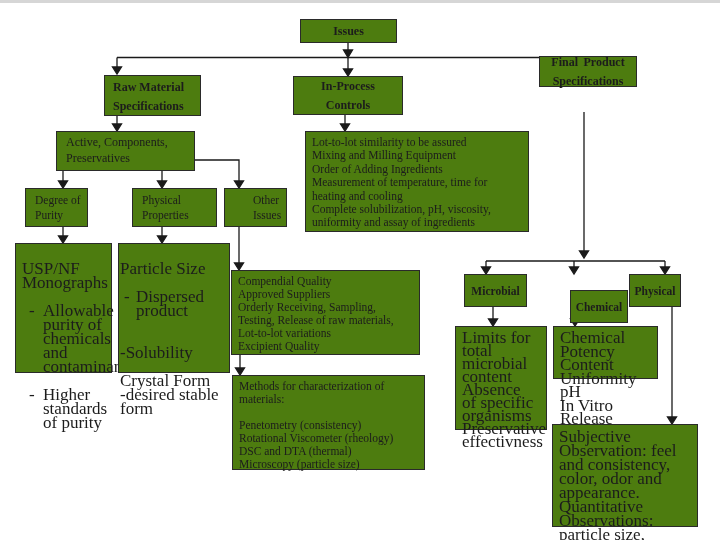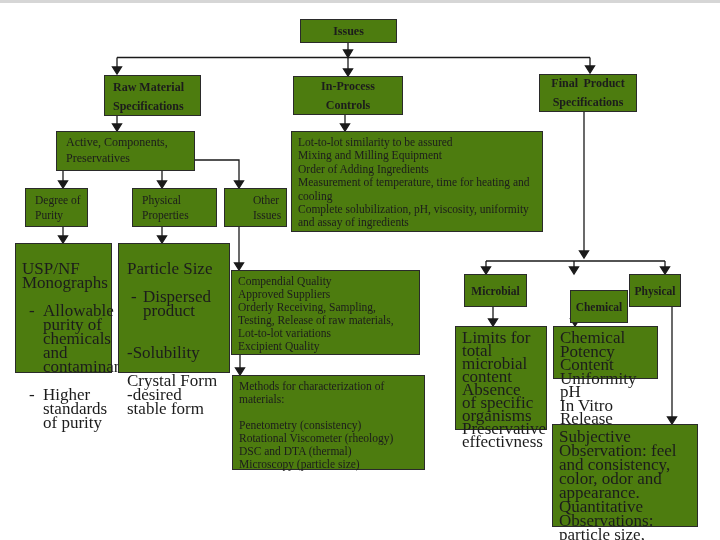--- a/index.html
+++ b/index.html
@@ -95,21 +95,21 @@
   </svg>
 
   <div class="node hdr" style="left:300px;top:19px;width:97px;height:24px;">Issues</div>
 
   <div class="node hdr-left" style="left:80px;top:75px;width:97px;height:41px;">Raw Material
 Specifications</div>
 
   <div class="node hdr" style="left:293px;top:76px;width:110px;height:39px;line-height:19px;">In-Process
 Controls</div>
 
-  <div class="node hdr ws" style="left:539px;top:74px;width:98px;height:38px;line-height:19px;">Final Product
+  <div class="node hdr ws" style="left:539px;top:56px;width:98px;height:31px;line-height:19px;">Final Product
 Specifications</div>
 
   <div class="node lbl" style="left:56px;top:131px;width:139px;height:40px;font-size:12px;line-height:16px;padding-top:2px;">Active, Components,
 Preservatives</div>
 
   <div class="node lbl" style="left:25px;top:188px;width:63px;height:39px;">Degree of
 Purity</div>
 
   <div class="node lbl" style="left:132px;top:188px;width:85px;height:39px;">Physical
 Properties</div>
@@ -123,34 +123,34 @@
     <div class="bullet">
       <span class="dash">-</span>
       <span class="btxt">Allowable purity of chemicals and contaminants.</span>
     </div>
     <div class="bullet">
       <span class="dash">-</span>
       <span class="btxt">Higher standards of purity</span>
     </div>
   </div>
 
-  <div class="node body lh14" style="left:118px;top:243px;width:112px;height:130px;padding-left:8px;">
+  <div class="node body lh14" style="left:118px;top:243px;width:112px;height:130px;padding-left:1px;">
     <div>Particle Size</div>
     <div class="bullet">
       <span class="dash" style="width:12px;padding-left:4px;">-</span>
       <span class="btxt">Dispersed product</span>
     </div>
     <div>
 -Solubility
 
 Crystal Form
 -desired stable form</div>
   </div>
 
-  <div class="node body" style="left:291px;top:131px;width:252px;height:101px;font-size:11.5px;line-height:13.4px;">Lot-to-lot similarity to be assured
+  <div class="node body" style="left:305px;top:131px;width:224px;height:101px;font-size:11.5px;line-height:13.4px;">Lot-to-lot similarity to be assured
 Mixing and Milling Equipment
 Order of Adding Ingredients
 Measurement of temperature, time for heating and cooling
 Complete solubilization, pH, viscosity, uniformity and assay of ingredients</div>
 
   <div class="node body" style="left:231px;top:270px;width:189px;height:85px;font-size:11.5px;">Compendial Quality
 Approved Suppliers
 Orderly Receiving, Sampling, Testing, Release of raw materials,
 Lot-to-lot variations
 Excipient Quality</div>

